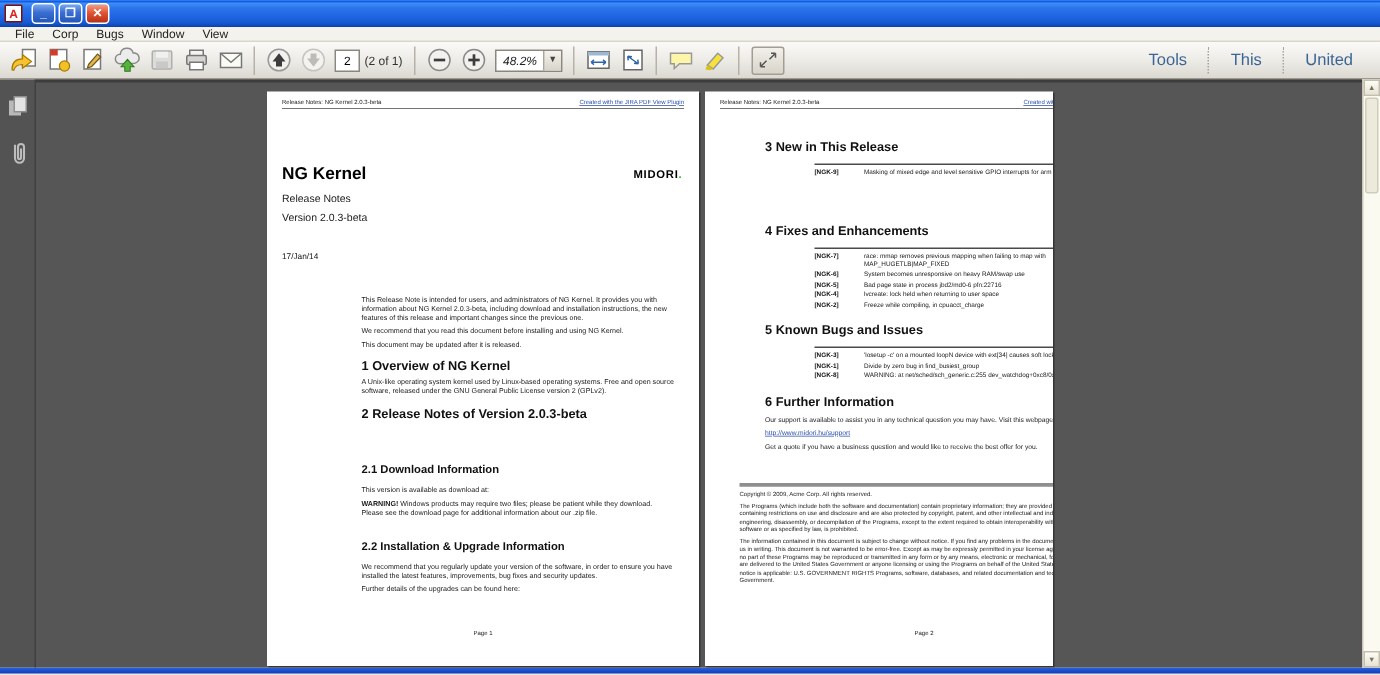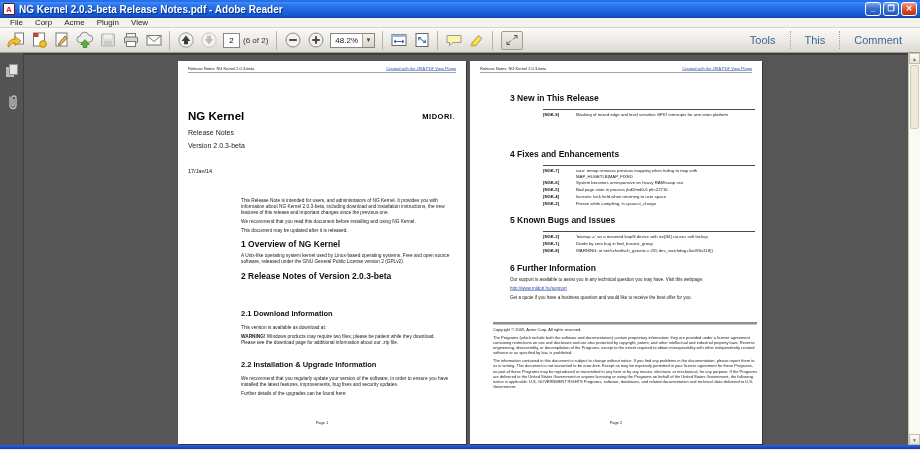--- a/index.html
+++ b/index.html
@@ -24,21 +24,21 @@
 
   
   .toolbar{ height:25px; background:linear-gradient(180deg,#fbfaf8 0%,#eceae5 55%,#dcd9d2 100%);
     border-bottom:1px solid #9e9a90; display:flex; align-items:center; padding:0 4px; }
   .tbtn{ width:23px; height:21px; display:flex; align-items:center; justify-content:center; border-radius:2px; }
   .tsep{ width:1px; height:19px; background:#b6b2a8; margin:0 4px; }
   .pagebox{ width:17px; height:15px; border:1px solid #8a877e; background:#fff; font-size:8px; text-align:center;
     font-family:"Liberation Sans",sans-serif; margin:0 3px; }
   .pagecount{ font-size:8px; color:#333; margin-right:4px; white-space:nowrap; }
   .zoombox{ display:flex; align-items:center; height:15px; border:1px solid #8a877e; background:#fff; margin:0 3px; }
-  .zoomval{ font-size:8px; color:#222; padding:0 4px; min-width:30px; }
+  .zoomval{ font-size:8px; color:#222; padding:0 4px; min-width:30px;font-style:italic; }
   .zoomdrop{ width:12px; height:13px; background:linear-gradient(180deg,#f4f2ec,#d8d4ca); border-left:1px solid #a9a59b;
     font-size:6px; color:#444; text-align:center; line-height:13px; }
   .rightbtns{ margin-left:auto; display:flex; align-items:center; height:100%;text-align:right; }
   .panelbtn{ font-size:11px; color:#3c6595; padding:0 14px; }
   .dotsep{ width:1px; height:18px; border-left:1px dotted #a8a49a; }
   .expandbtn{ width:22px; height:19px; border:1px solid #a19d93; border-radius:2px; margin-left:4px;
     background:linear-gradient(180deg,#f2f0ea,#d8d4ca); display:flex; align-items:center; justify-content:center; }
 
   
   .main{ position:relative; height:392px; display:flex; }
@@ -47,21 +47,21 @@
   .docarea{ position:relative; flex:1; background:#565656; border-top:2px solid #3d3d3d; overflow:hidden; }
   .scrollbar{ width:12px; background:#fbfaf0; border-left:1px solid #c9c6b8; display:flex; flex-direction:column; }
   .sarrow{ height:11px; background:linear-gradient(180deg,#fdfdf6,#e6e3d5); border:1px solid #c2bfae; font-size:5px;
     color:#77735f; text-align:center; line-height:10px; }
   .sthumb{ height:64px; margin:1px; background:#edeadb; border:1px solid #cfccba; border-radius:2px; }
   .strack{ flex:1; }
 
   
   .page{ position:absolute; top:6px; background:#fff; box-shadow:1px 1px 0 #353535; overflow:hidden; }
   .page1{ left:154px; width:288px; height:383px; }
-  .page2{ left:446px; width:292px; height:383px; }
+  .page2{ left:446px; width:232px; height:383px; }
   .pscale{ transform:scale(0.5); transform-origin:0 0; position:relative; height:766px; color:#111; }
   .page1 .pscale{ width:576px; }
   .page2 .pscale{ width:584px; }
 
   .phead{ position:absolute; top:10px; left:20px; right:20px; display:flex; justify-content:space-between;
     font-size:8px; color:#222; border-bottom:1px solid #444; padding-bottom:3px; }
   .phead .plink{ color:#2b4fae; text-decoration:underline; }
   .pfoot{ position:absolute; top:718px; left:0; right:0; text-align:center; font-size:8px; color:#222; }
 
   .doctitle{ position:absolute; top:96px; left:20px; font-size:23px; font-weight:bold; color:#000; }
@@ -90,31 +90,30 @@
   .bottomedge{ height:4px; background:linear-gradient(180deg,#2b63d9,#0f3bbf); }
   svg{ display:block; }
 </style>
 </head>
 <body>
 
 <div class="window">
 
   <div class="titlebar">
     <div class="pdficon">A</div>
-    <div class="apptitle">NG Kernel 2.0.3-beta Release Notes.pdf - Adobe Reader</div>
     <div class="winbtn">_</div>
     <div class="winbtn">❐</div>
     <div class="winbtn close">✕</div>
   </div>
 
   <div class="menubar">
     <span class="menuitem">File</span>
     <span class="menuitem">Corp</span>
-    <span class="menuitem">Acme</span>
-    <span class="menuitem">Plugin</span>
+    <span class="menuitem">Bugs</span>
+    <span class="menuitem">Window</span>
     <span class="menuitem">View</span>
   </div>
 
   <div class="toolbar">
     <div class="tbtn">
       <span>
           <svg width="20" height="18" viewBox="0 0 20 18">
             <rect x="9" y="2" width="8.5" height="11" fill="#fff" stroke="#7a7a7a"></rect>
             <path d="M2 15.5 C2 10 5 8.2 9 8.2 L9 5.5 L15 10 L9 14.5 L9 12 C6 12 4 13 3.2 15.8 Z" fill="#f7c12f" stroke="#a57b00" stroke-width="0.8"></path>
           </svg>
@@ -184,21 +183,21 @@
     </div>
     <div class="tbtn">
       <span>
           <svg width="20" height="18" viewBox="0 0 20 18">
             <circle cx="10" cy="9" r="7.2" fill="#f4f3f0" stroke="#c6c5c2"></circle>
             <path d="M10 13.5 L14.3 8 H12 V4.7 H8 V8 H5.7 Z" fill="#bcbcb9"></path>
           </svg>
         </span>
     </div>
     <input class="pagebox" value="2" style="">
-    <span class="pagecount">(6 of 2)</span>
+    <span class="pagecount">(2 of 1)</span>
 
     <div class="tsep"></div>
 
     <div class="tbtn">
       <span>
           <svg width="20" height="18" viewBox="0 0 20 18">
             <circle cx="10" cy="9" r="7" fill="#f2f1ee" stroke="#8a8a8a"></circle>
             <rect x="6.2" y="8.1" width="7.6" height="1.8" fill="#3c3c3c"></rect>
           </svg>
         </span>
@@ -263,21 +262,21 @@
             <path d="M3 11.5 L7 7.5 M3 11.5 h3 M3 11.5 v-3 M13 2.5 L9 6.5 M13 2.5 h-3 M13 2.5 v3" stroke="#555" fill="none"></path>
           </svg>
         </span>
     </div>
 
     <div class="rightbtns">
       <span class="panelbtn">Tools</span>
       <span class="dotsep"></span>
       <span class="panelbtn">This</span>
       <span class="dotsep"></span>
-      <span class="panelbtn">Comment</span>
+      <span class="panelbtn">United</span>
     </div>
   </div>
 
   <div class="main">
     <div class="sidebar">
       <div class="sbtn">
         <span>
             <svg width="18" height="18" viewBox="0 0 18 18">
               <rect x="3" y="5" width="8" height="10" fill="#b9b9b9"></rect>
               <rect x="6.5" y="2.5" width="8" height="10" fill="#e3e3e3" stroke="#8f8f8f"></rect>

